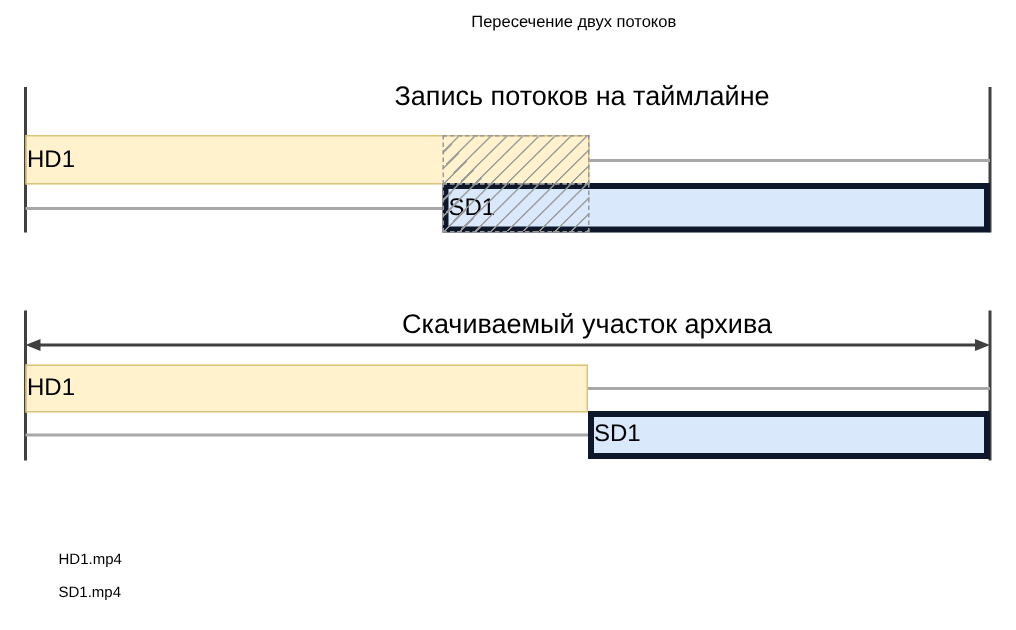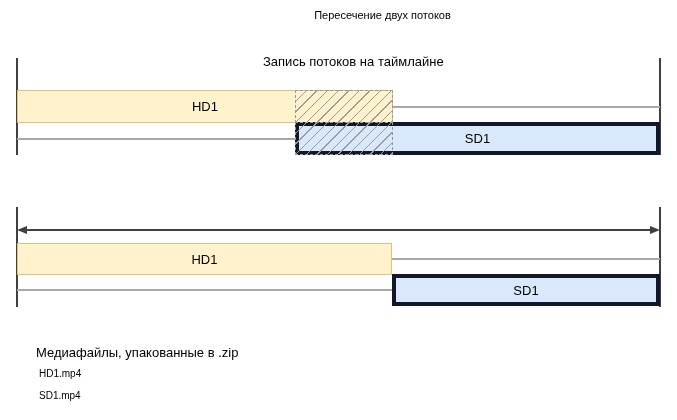--- a/index.html
+++ b/index.html
@@ -4,36 +4,36 @@
 <style>
   html,body{margin:0;padding:0;background:#fff;}
   .canvas{
     position:relative;width:677px;height:420px;background:#ffffff;
     font-family:"Liberation Sans",sans-serif;color:#000;overflow:hidden;
   }
   .title{
     position:absolute;left:0;top:9px;width:677px;text-align:center;
     font-size:11px;font-weight:normal;white-space:nowrap;padding-left:44px;
   }
-  .caption{position:absolute;font-size:13px;white-space:nowrap;}
+  .caption{position:absolute;font-size:18px;white-space:nowrap;}
   #d1-caption{left:263px;top:54px;}
   #d2-caption{left:268px;top:206px;}
   .vline{position:absolute;width:1.5px;background:#404040;}
   #d1-vline-left{left:16px;top:58px;height:97px;}
   #d1-vline-right{left:659px;top:58px;height:97px;}
   #d2-vline-left{left:16px;top:207px;height:100px;}
   #d2-vline-right{left:659px;top:207px;height:100px;}
   .track{position:absolute;height:1.5px;background:#a8a8a8;}
   #d1-hd-track{left:17px;top:106px;width:643px;}
   #d1-sd-track{left:17px;top:138px;width:643px;}
   #d2-hd-track{left:17px;top:258px;width:643px;}
   #d2-sd-track{left:17px;top:289px;width:643px;}
   .bar{
     position:absolute;box-sizing:border-box;display:flex;align-items:center;
-    justify-content:center;font-size:13px;
+    font-size:16px;
   }
   .bar-hd{background:#FFF2CC;border:1px solid #DCC37A;}
   .bar-sd{background:#DAE8FC;border:4px solid #0f172a;}
   #d1-hd-bar{left:17px;top:90px;width:376px;height:33px;}
   #d1-sd-bar{left:295px;top:122px;width:365px;height:33px;}
   #d2-hd-bar{left:17px;top:243px;width:375px;height:32px;}
   #d2-sd-bar{left:392px;top:274px;width:268px;height:32px;}
   .hatch{
     position:absolute;box-sizing:border-box;border:1.5px dashed #999999;
     background:repeating-linear-gradient(135deg,
@@ -69,35 +69,35 @@
   <div class="bar bar-hd" id="d1-hd-bar">
     <span>HD1</span>
   </div>
   <div class="bar bar-sd" id="d1-sd-bar">
     <span>SD1</span>
   </div>
 
   <div class="hatch" id="d1-hatch-hd"></div>
   <div class="hatch" id="d1-hatch-sd"></div>
 
+  <div class="caption" id="d2-caption">Скачиваемый участок архива</div>
 
   <div class="vline" id="d2-vline-left"></div>
   <div class="vline" id="d2-vline-right"></div>
 
   <div class="arrow-line"></div>
   <div class="arrowhead" id="arrowhead-left"></div>
   <div class="arrowhead" id="arrowhead-right"></div>
 
   <div class="track" id="d2-hd-track"></div>
   <div class="track" id="d2-sd-track"></div>
 
   <div class="bar bar-hd" id="d2-hd-bar">
     <span>HD1</span>
   </div>
   <div class="bar bar-sd" id="d2-sd-bar">
     <span>SD1</span>
   </div>
 
-  <div class="files-heading">Медиафайлы, упакованные в .zip</div>
   <div class="file-item" id="file-item-0">HD1.mp4</div>
   <div class="file-item" id="file-item-1">SD1.mp4</div>
 
 </div>
 
 </body></html>

